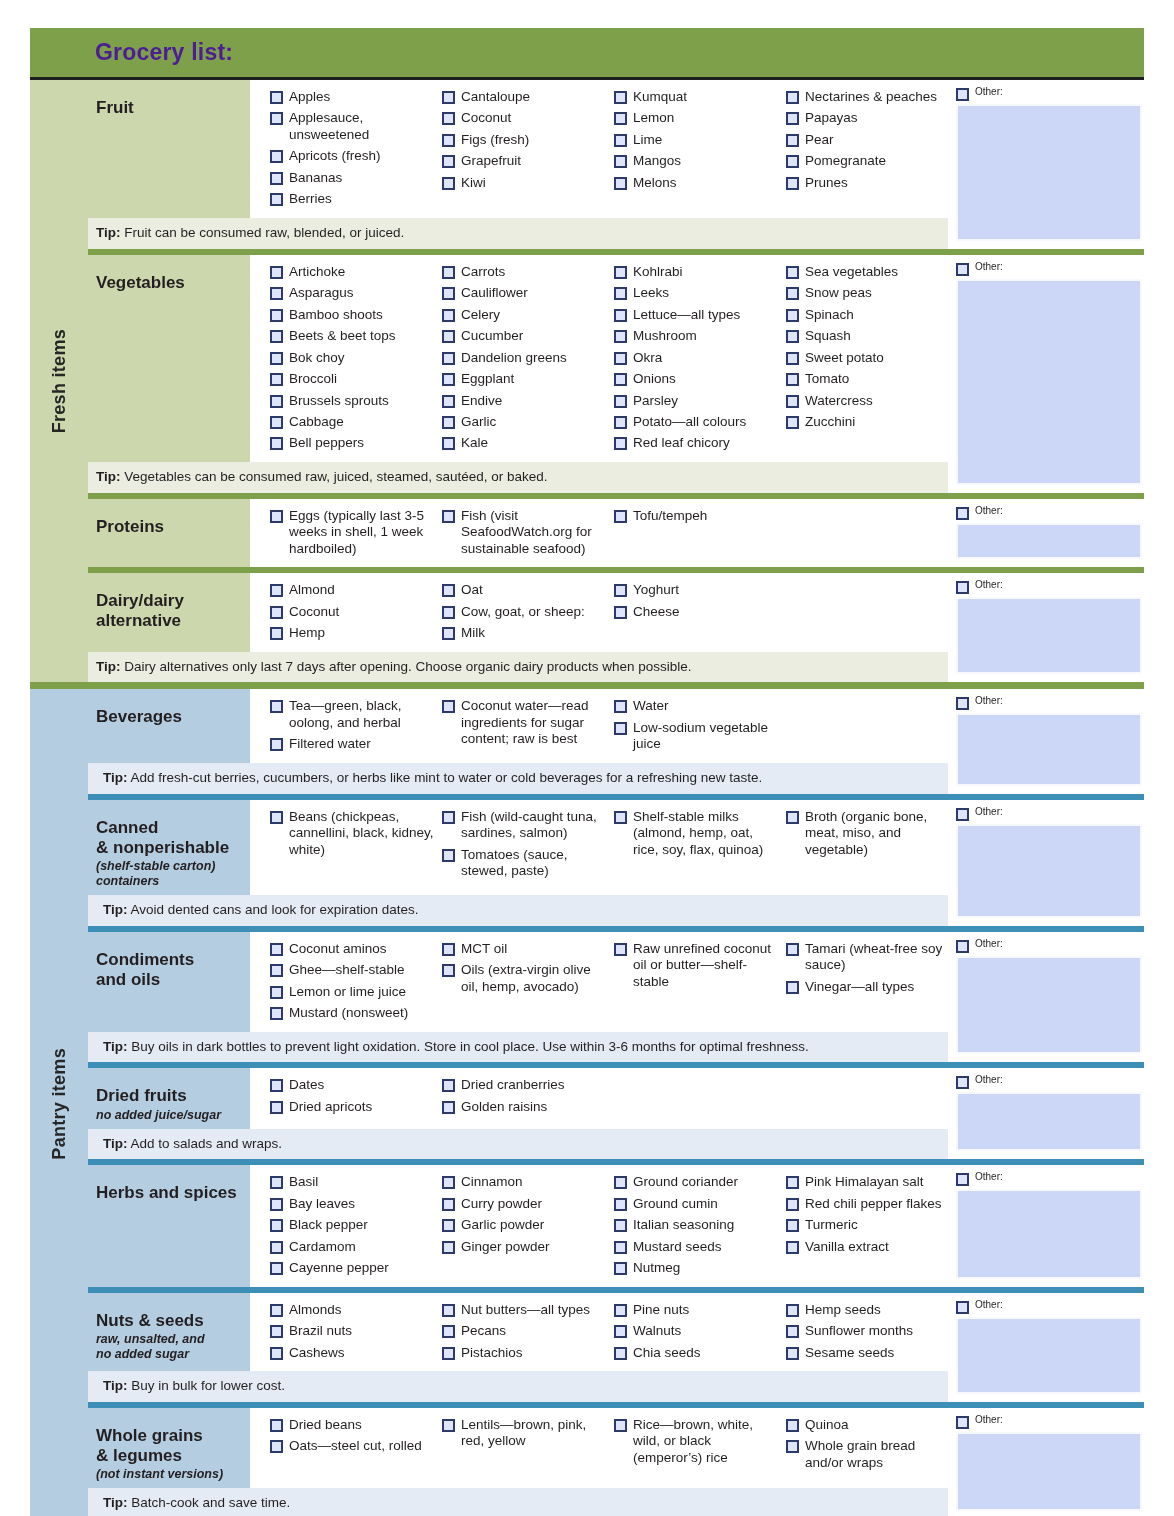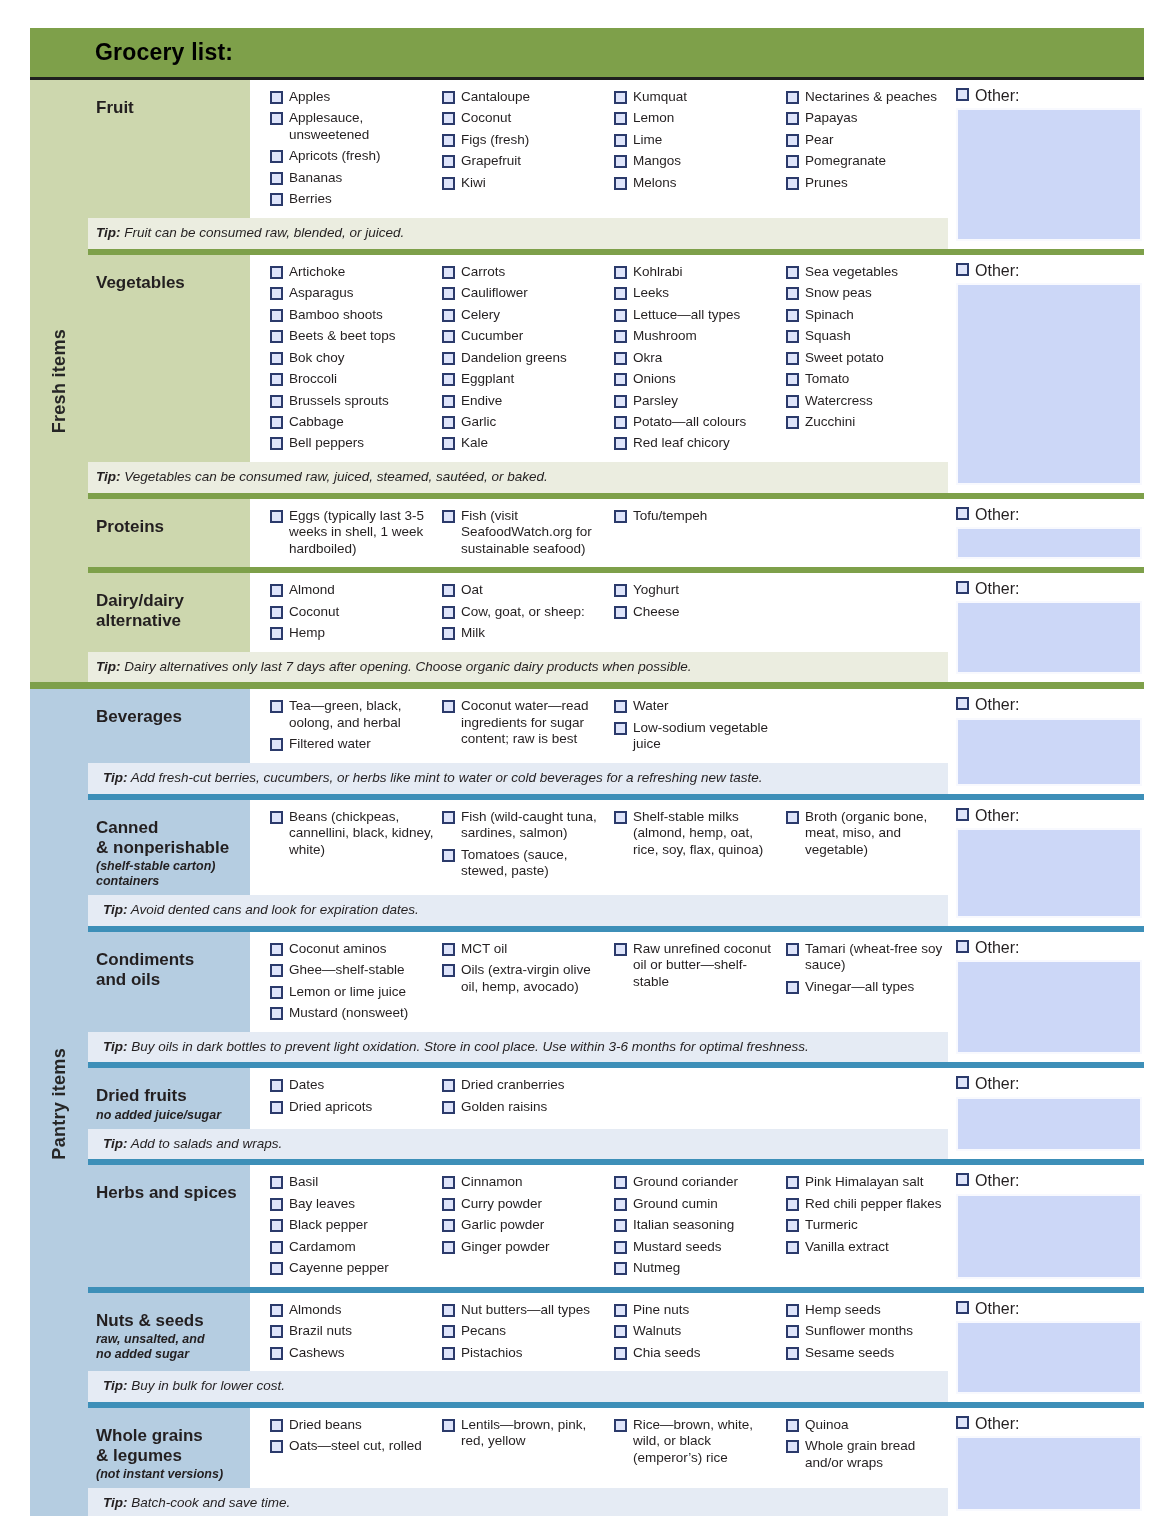--- a/index.html
+++ b/index.html
@@ -4,21 +4,21 @@
 <style>
   html,body { margin:0; padding:0; background:#ffffff; }
   body { font-family:"Liberation Sans", sans-serif; color:#231f20; }
 
   .page { position:relative; width:1174px; min-height:1516px; background:#fff; }
   .doc  { position:absolute; left:30px; top:28px; width:1114px; }
 
   
   .header { background:var(--header-green); border-bottom:3px solid #1f1f1f;
             padding:11px 10px 11px 65px; }
-  .title  { color:#000000; font-weight:bold; font-size:23px; letter-spacing:0.2px; }
+  .title  { color:#4c1d95; font-weight:bold; font-size:23px; letter-spacing:0.2px; }
 
   
   .group { display:flex; align-items:stretch; }
   .group-sidebar { width:58px; flex:0 0 58px; display:flex; align-items:center; justify-content:center; }
   .fresh  .group-sidebar { background:var(--fresh-bg); }
   .pantry .group-sidebar { background:var(--pantry-bg); }
   .vert-label { writing-mode:vertical-rl; transform:rotate(180deg);
                 font-weight:bold; font-size:18px; color:#262626; letter-spacing:0.3px; }
   .group-body { flex:1; background:#fff; min-width:0; }
 
@@ -35,30 +35,30 @@
   .items { flex:1; display:flex; padding:9px 0 5px 20px; }
   .col   { width:172px; flex:0 0 172px; padding-right:4px; box-sizing:border-box; }
   .item  { display:flex; align-items:flex-start; margin-bottom:5px; }
   .item-label { font-size:13.5px; line-height:1.22; }
 
   .cb { display:inline-block; width:9px; height:9px; flex:0 0 9px;
         border:2px solid var(--checkbox-border); background:var(--checkbox-fill);
         margin:2px 6px 0 0; }
 
   
-  .tip-row { margin-right:196px; padding:7px 10px 7px 8px; font-size:13.5px; line-height:1.25;font-style:italic; }
+  .tip-row { margin-right:196px; padding:7px 10px 7px 8px; font-size:13.5px; line-height:1.25; }
   .fresh  .tip-row { background:var(--fresh-tip-bg); }
   .pantry .tip-row { background:var(--pantry-tip-bg);padding-left:15px; }
   .tip-label { font-weight:bold; }
 
   
   .other-col { position:absolute; top:6px; right:2px; bottom:8px; width:186px;
                display:flex; flex-direction:column; }
   .other-head { display:flex; align-items:flex-start; margin-bottom:3px; }
-  .other-label { font-size:16px; line-height:1.2; }
+  .other-label { font-size:10px; line-height:1.2; }
   .other-box { flex:1; min-height:28px; background:var(--other-box);
                border:2px solid rgba(255,255,255,0.85); }
 
   
   .sep { height:6px; }
   .fresh  .sep { background:var(--green-bar); }
   .pantry .sep { background:var(--blue-bar); }
   .group-divider { height:7px; background:var(--green-bar); }
 </style>
 </head>

